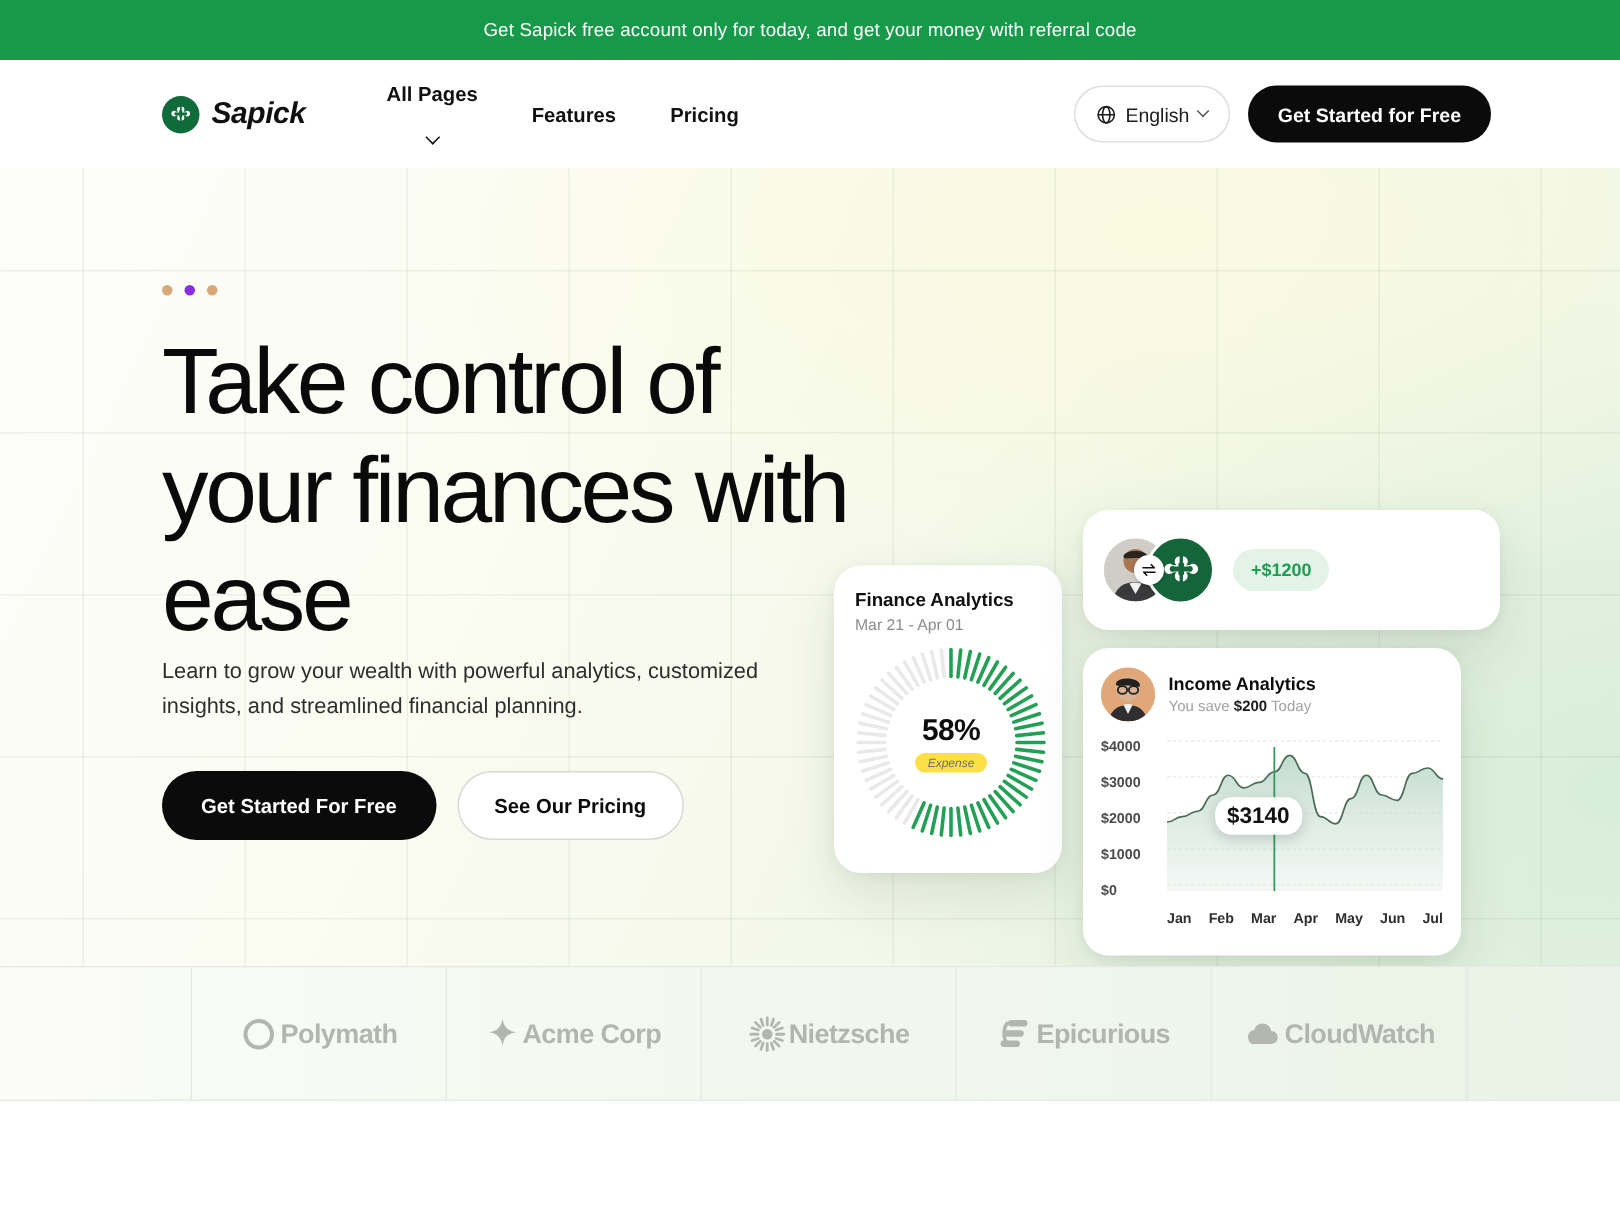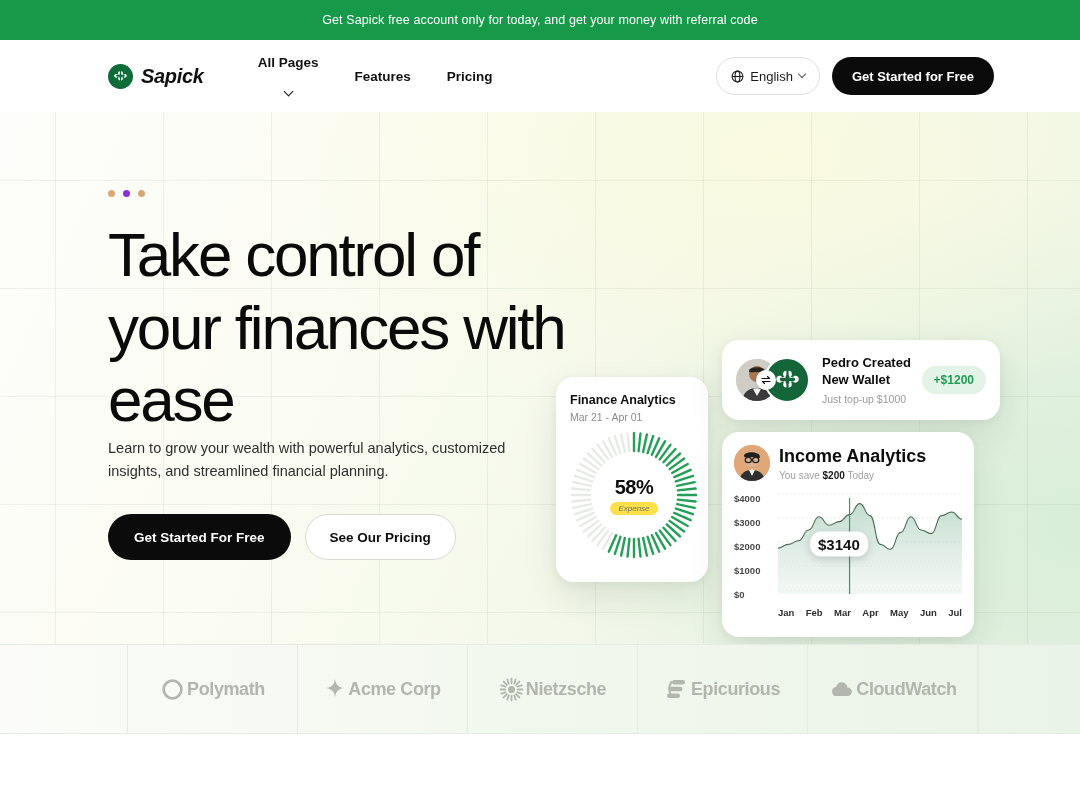--- a/index.html
+++ b/index.html
@@ -167,21 +167,21 @@
   .pedro-sub { font-size: 10.5px; color: #9a9a9a; margin-top: 4px; }
   .amount-badge {
     background: #e3f3e7; color: #1f9d52; font-size: 12px; font-weight: 700;
     border-radius: 14px; padding: 7px 12px; flex: none;
   }
 
   
   .card-income { left: 722px; top: 320px; width: 252px; height: 205px; padding: 13px 12px 10px; border-radius: 17px; }
   .inc-head { display: flex; align-items: center; gap: 9px; }
   .inc-av { width: 36px; height: 36px; border-radius: 50%; overflow: hidden; flex: none; background: #e8b88e; }
-  .inc-title { font-size: 18px; font-weight: 700; color: #0d0d0d; }
+  .inc-title { font-size: 12px; font-weight: 700; color: #0d0d0d; }
   .inc-sub { font-size: 10px; color: #a2a2a2; margin-top: 3px; }
   .inc-sub b { color: #1b1b1b; font-weight: 700; }
   .chart-area { position: relative; margin-top: 9px; height: 128px; }
 
   .y-labels { position: absolute; left: 0; top: 0; width: 42px; height: 104px; }
   .y-lab { position: absolute; font-size: 9.5px; color: #4a4a4a; font-weight: 700; transform: translateY(-50%); }
   .x-labels { position: absolute; left: 44px; right: 0; bottom: 0; display: flex; justify-content: space-between; }
   .x-lab { font-size: 9.5px; color: #2e2e2e; font-weight: 700; }
   .plot { position: absolute; left: 44px; right: 0; top: 0; height: 104px; }
   .tooltip {
@@ -388,27 +388,20 @@
       </div>
       <div class="av-green">
         <svg width="27" height="27" viewBox="0 0 24 24" aria-hidden="true">
           <g fill="#ffffff">
             <path d="M11 3.4a3.1 3.1 0 0 0-2.9 3.3c.05.9.5 1.6 1.1 2.1H7.1c-.5-.6-1.3-1-2.1-1A3.1 3.1 0 0 0 2 10.9c0 1.7 1.4 3 3.1 3 .8 0 1.6-.4 2.1-1h2.1c-.6.5-1.05 1.2-1.1 2.1A3.1 3.1 0 0 0 11 18.3V14.8c-.45-.35-.75-.9-.75-1.5 0-.35.1-.65.25-.9H7.75c-.25.15-.55.25-.9.25-.95 0-1.7-.75-1.7-1.7s.75-1.7 1.7-1.7c.35 0 .65.1.9.25h2.75a1.85 1.85 0 0 1-.25-.9c0-.6.3-1.15.75-1.5V3.4z"></path>
             <path d="M13 3.4a3.1 3.1 0 0 1 2.9 3.3c-.05.9-.5 1.6-1.1 2.1h2.1c.5-.6 1.3-1 2.1-1A3.1 3.1 0 0 1 22 10.9c0 1.7-1.4 3-3.1 3-.8 0-1.6-.4-2.1-1h-2.1c.6.5 1.05 1.2 1.1 2.1a3.1 3.1 0 0 1-2.8 3.3V14.8c.45-.35.75-.9.75-1.5 0-.35-.1-.65-.25-.9h2.75c.25.15.55.25.9.25.95 0 1.7-.75 1.7-1.7s-.75-1.7-1.7-1.7c-.35 0-.65.1-.9.25h-2.75c.15-.25.25-.55.25-.9 0-.6-.3-1.15-.75-1.5V3.4z"></path>
           </g>
         </svg>
       </div>
     </div>
-    <div class="pedro-text">
-      <div class="pedro-title">
-        <span>Pedro Created</span><br>
-        <span>New Wallet</span>
-      </div>
-      <div class="pedro-sub">Just top-up $1000</div>
-    </div>
     <div class="amount-badge">+$1200</div>
   </div>
 
   <div class="card card-income">
     <div class="inc-head">
       <div class="inc-av">
         <svg width="36" height="36" viewBox="0 0 36 36" aria-hidden="true">
           <rect width="36" height="36" fill="#e0a878"></rect>
           <circle cx="18" cy="14" r="8" fill="#d9b193"></circle>
           <path d="M10 11c0-5 16-5 16 1 0 2-3 0-8 0s-8 1-8-1z" fill="#23211f"></path>

